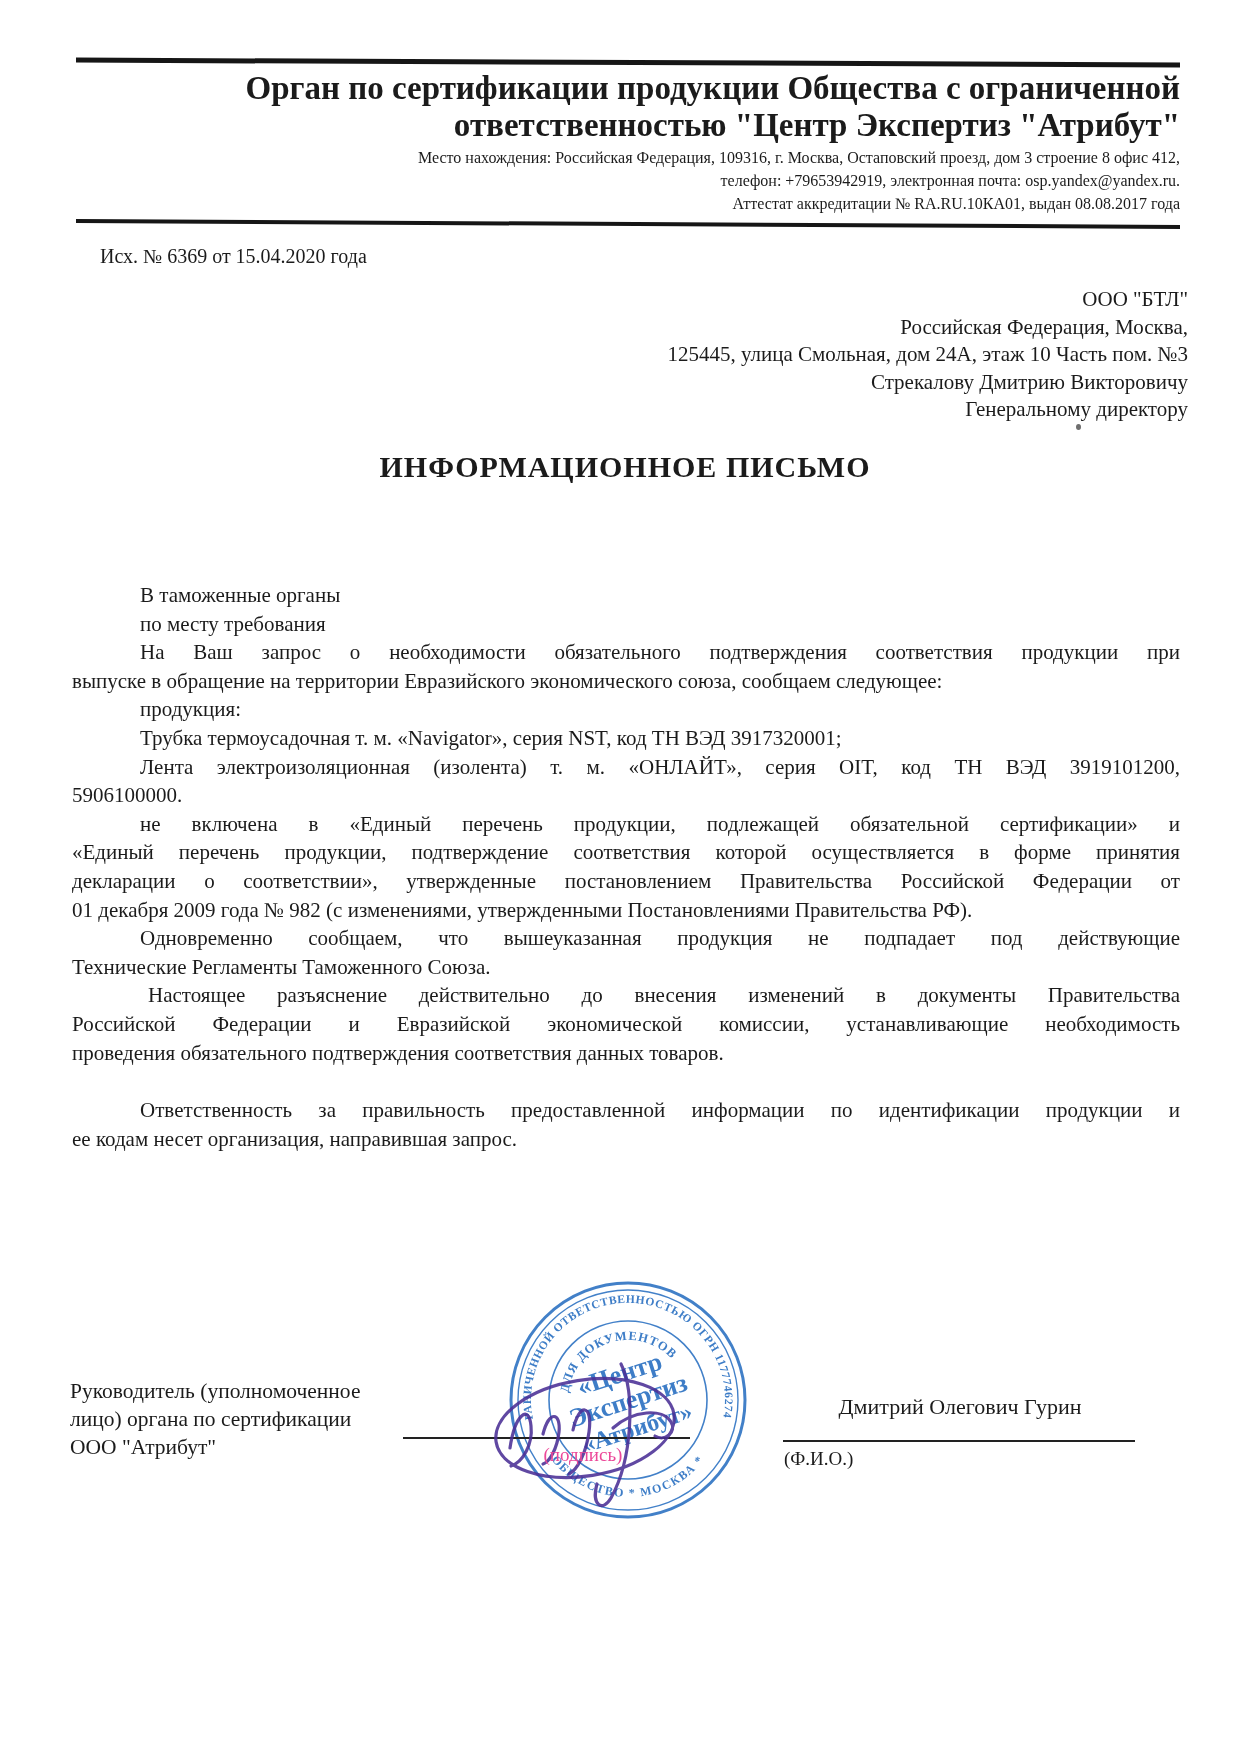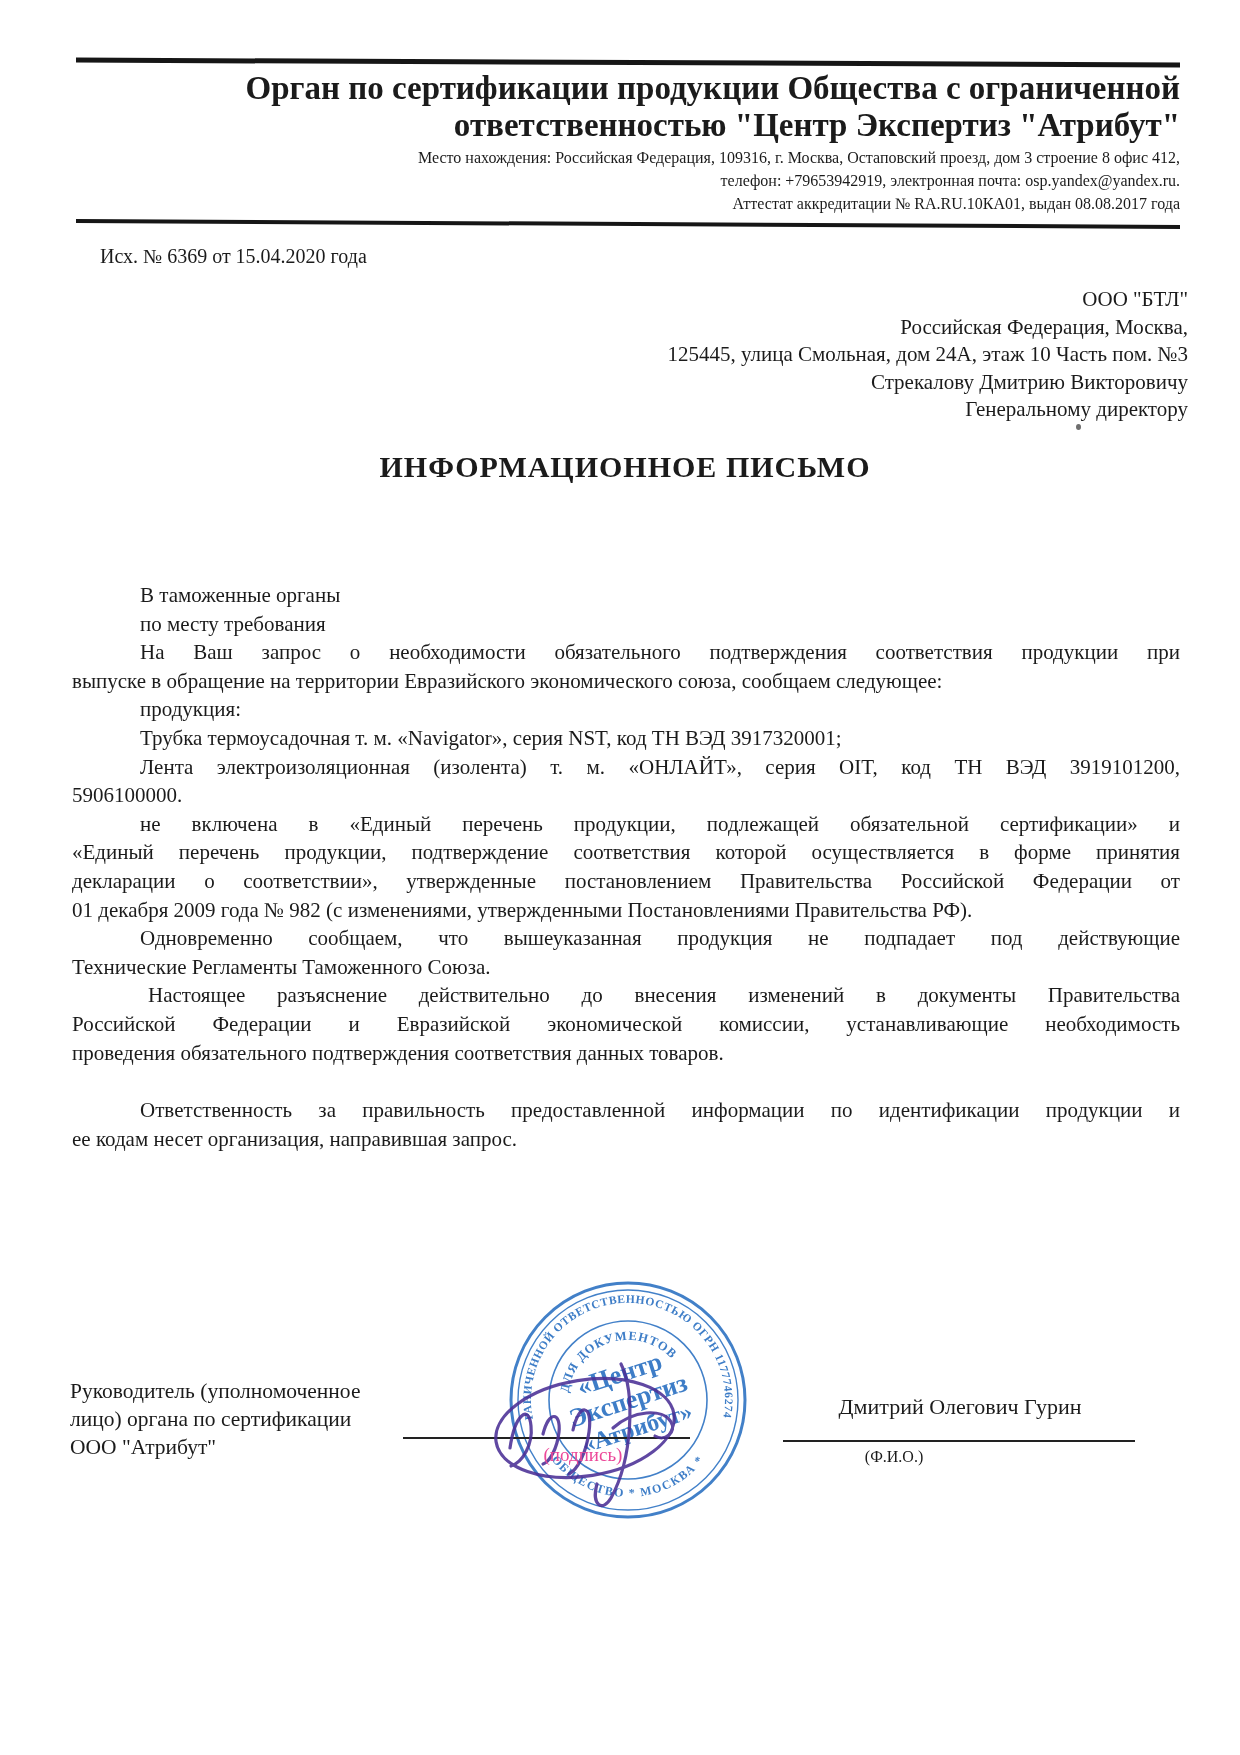--- a/index.html
+++ b/index.html
@@ -34,21 +34,21 @@
   .just { text-align:justify; text-align-last:justify; }
   .gap  { margin-top:29px; }
 
   
   .role-block { left:70px; top:1333px; font-size:21.5px; line-height:28px;margin-top:44px; }
   .sign-line { left:403px; top:1437px; width:287px; height:2px; background:#222; z-index:2; }
   .sign-caption { left:493px; top:1444px; width:180px; text-align:center;
     font-size:19px; color:#ec4899; z-index:4; }
   .fio-name { left:770px; top:1394px; width:380px; text-align:center; font-size:22px; }
   .fio-line { left:783px; top:1440px; width:352px; height:2px; background:#222; }
-  .fio-caption { left:724px; top:1448px; width:340px; text-align:center; font-size:16px; }
+  .fio-caption { left:784px; top:1448px; width:340px; text-align:left; font-size:19px; }
 
   .stamp-wrap { left:503px; top:1275px; width:250px; height:250px; z-index:1; }
   .stamp-wrap svg { display:block; }
   .sig-wrap { left:405px; top:1330px; width:330px; height:190px; z-index:3; }
 
   .ink-speck { left:1076px; top:424px; width:5px; height:6px; border-radius:50%;
     background:#6e6e6e; }
 </style>
 </head>
 <body>

